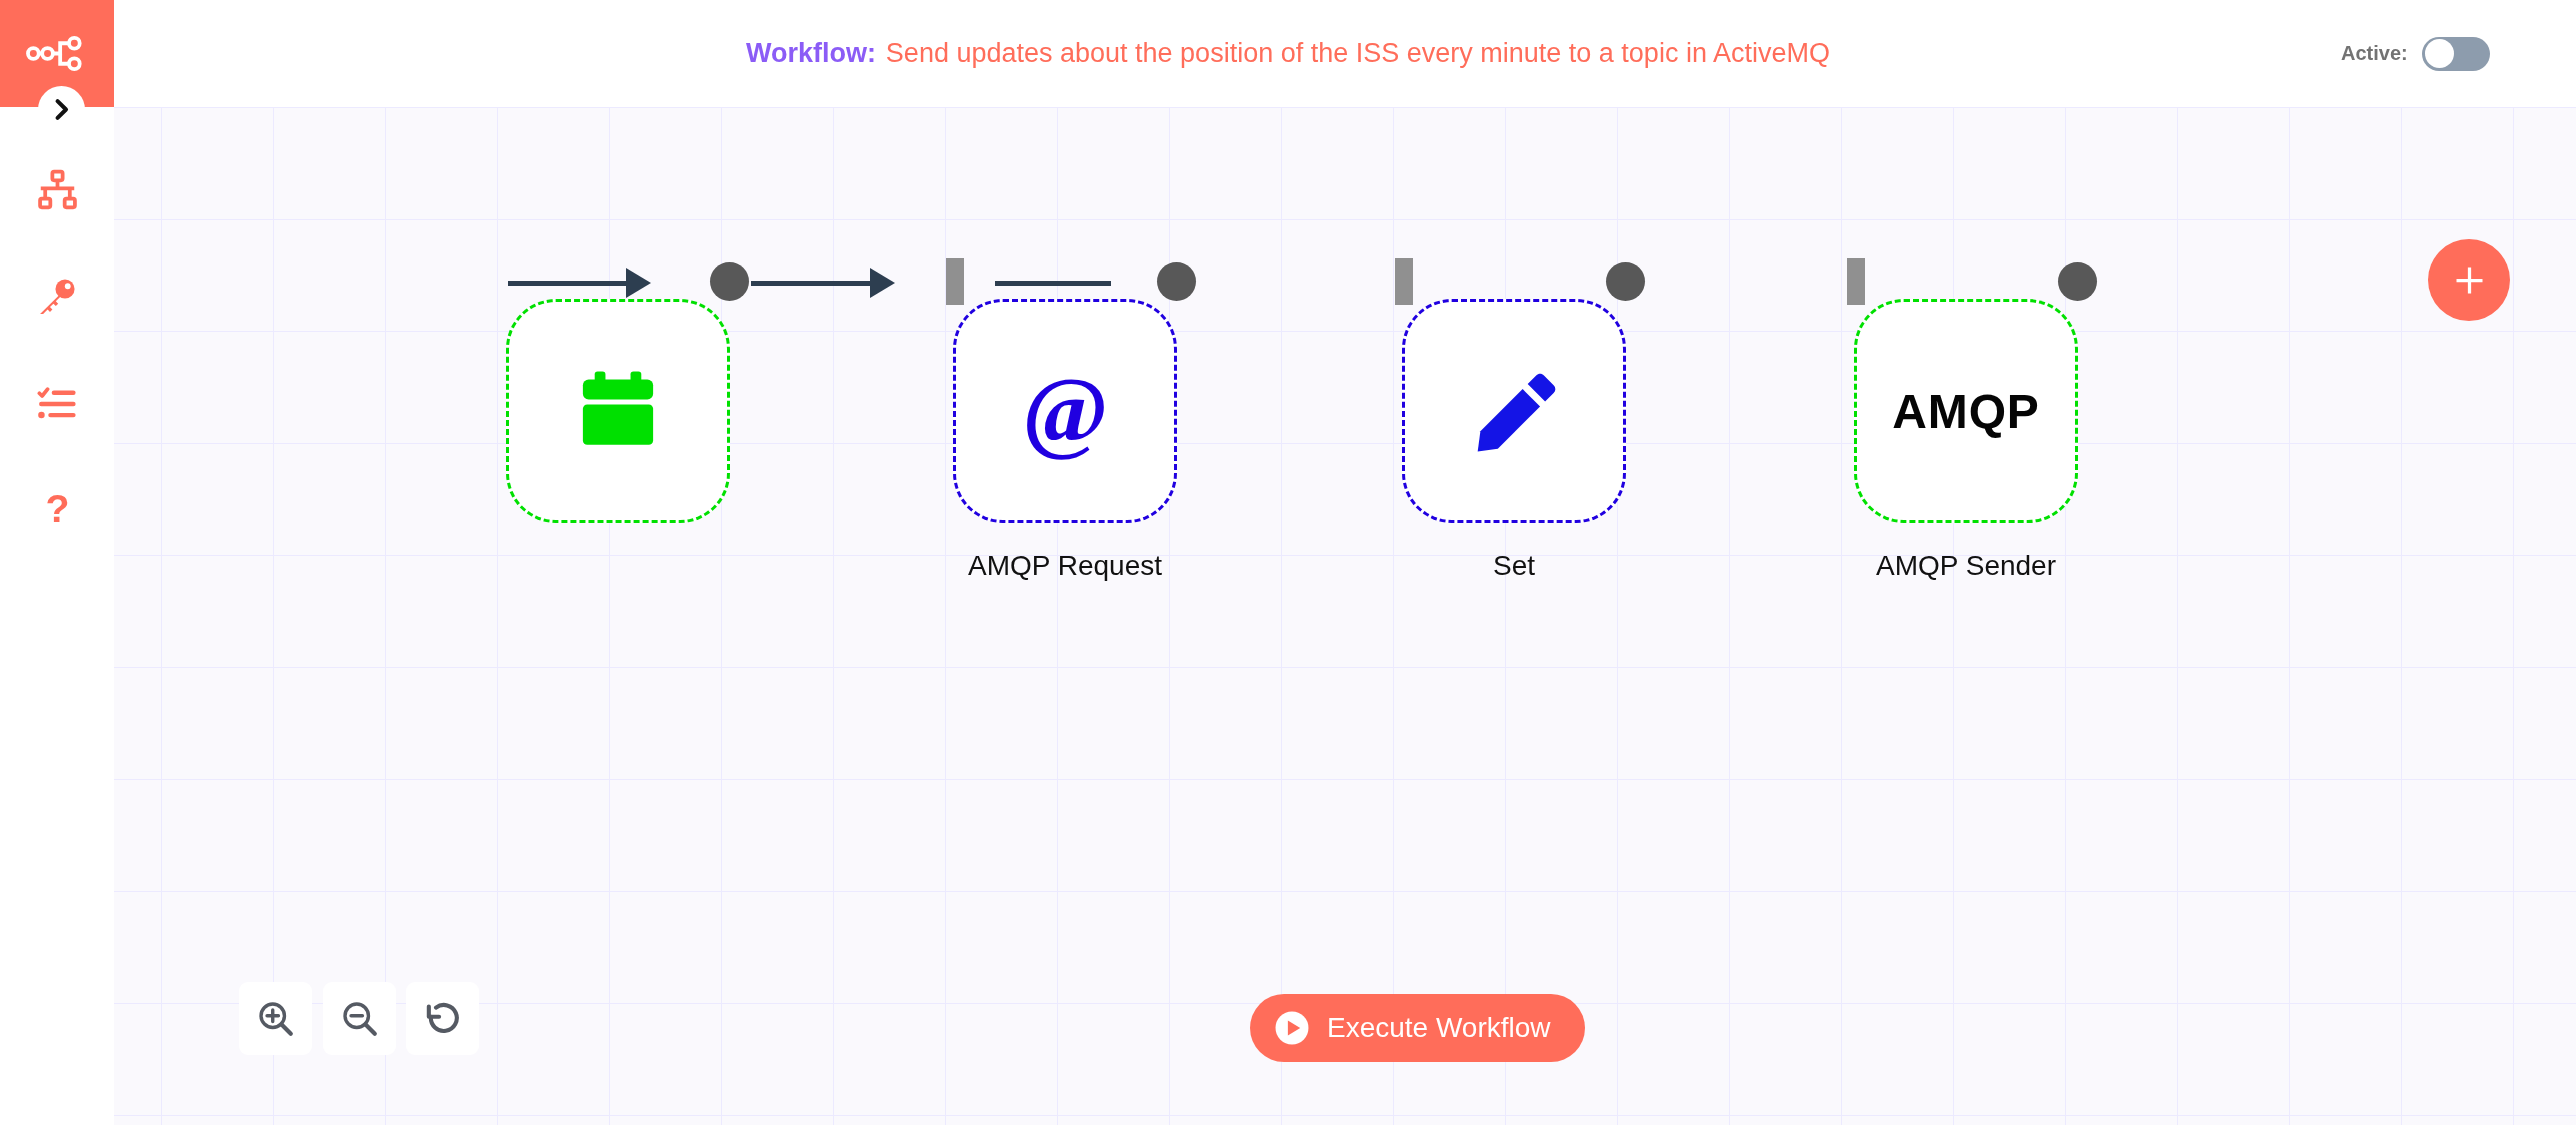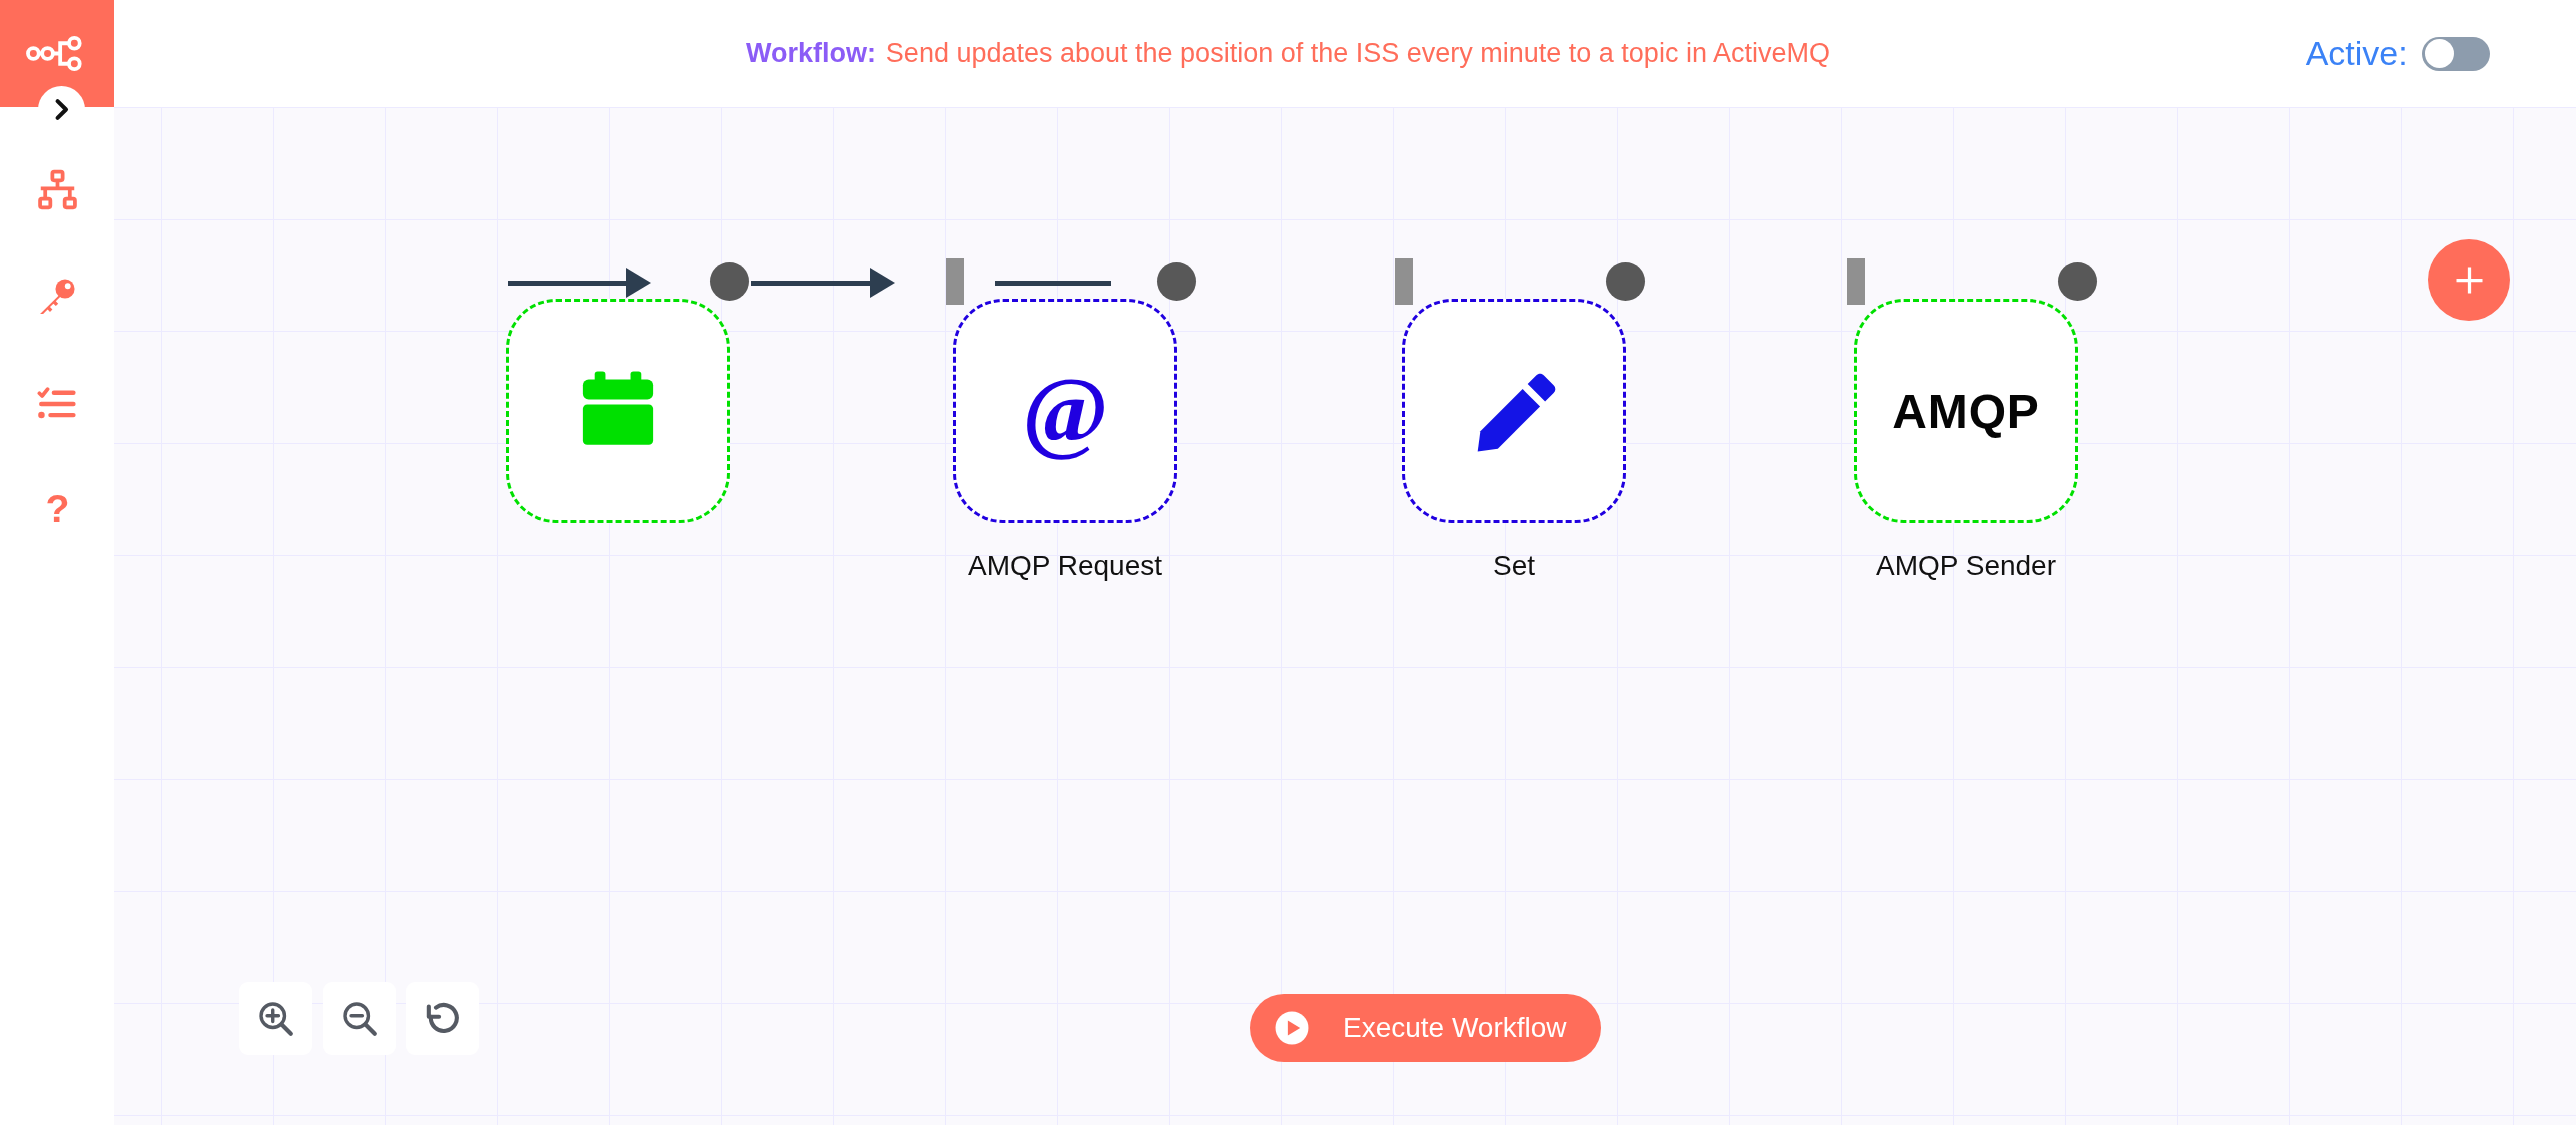--- a/index.html
+++ b/index.html
@@ -50,23 +50,23 @@
   }
   .active-wrap {
     position: absolute;
     right: 86px; top: 0;
     height: 107px;
     display: flex;
     align-items: center;
     gap: 14.3px;
   }
   .active-label {
-    font-size: 34px;
-    color: #3b82f6;
-    font-weight: 400;
+    font-size: 20px;
+    color: #737373;
+    font-weight: 700;
   }
   .toggle {
     position: relative;
     width: 68px; height: 34px;
     border-radius: 17px;
     background: #8d9cad;
     cursor: pointer;
     flex: none;
   }
   .toggle .knob {
@@ -245,21 +245,21 @@
   
   .execute-btn {
     position: absolute;
     left: 1136px; bottom: 63px;
     height: 68px;
     padding: 0 34px 0 23px;
     border-radius: 34px;
     background: #ff6d5a;
     display: flex;
     align-items: center;
-    gap: 32px;
+    gap: 16px;
     cursor: pointer;
     border: none;
     z-index: 50;
   }
   .execute-label {
     font-size: 28px;
     color: #ffffff;
     font-weight: 400;
     white-space: nowrap;
   }

